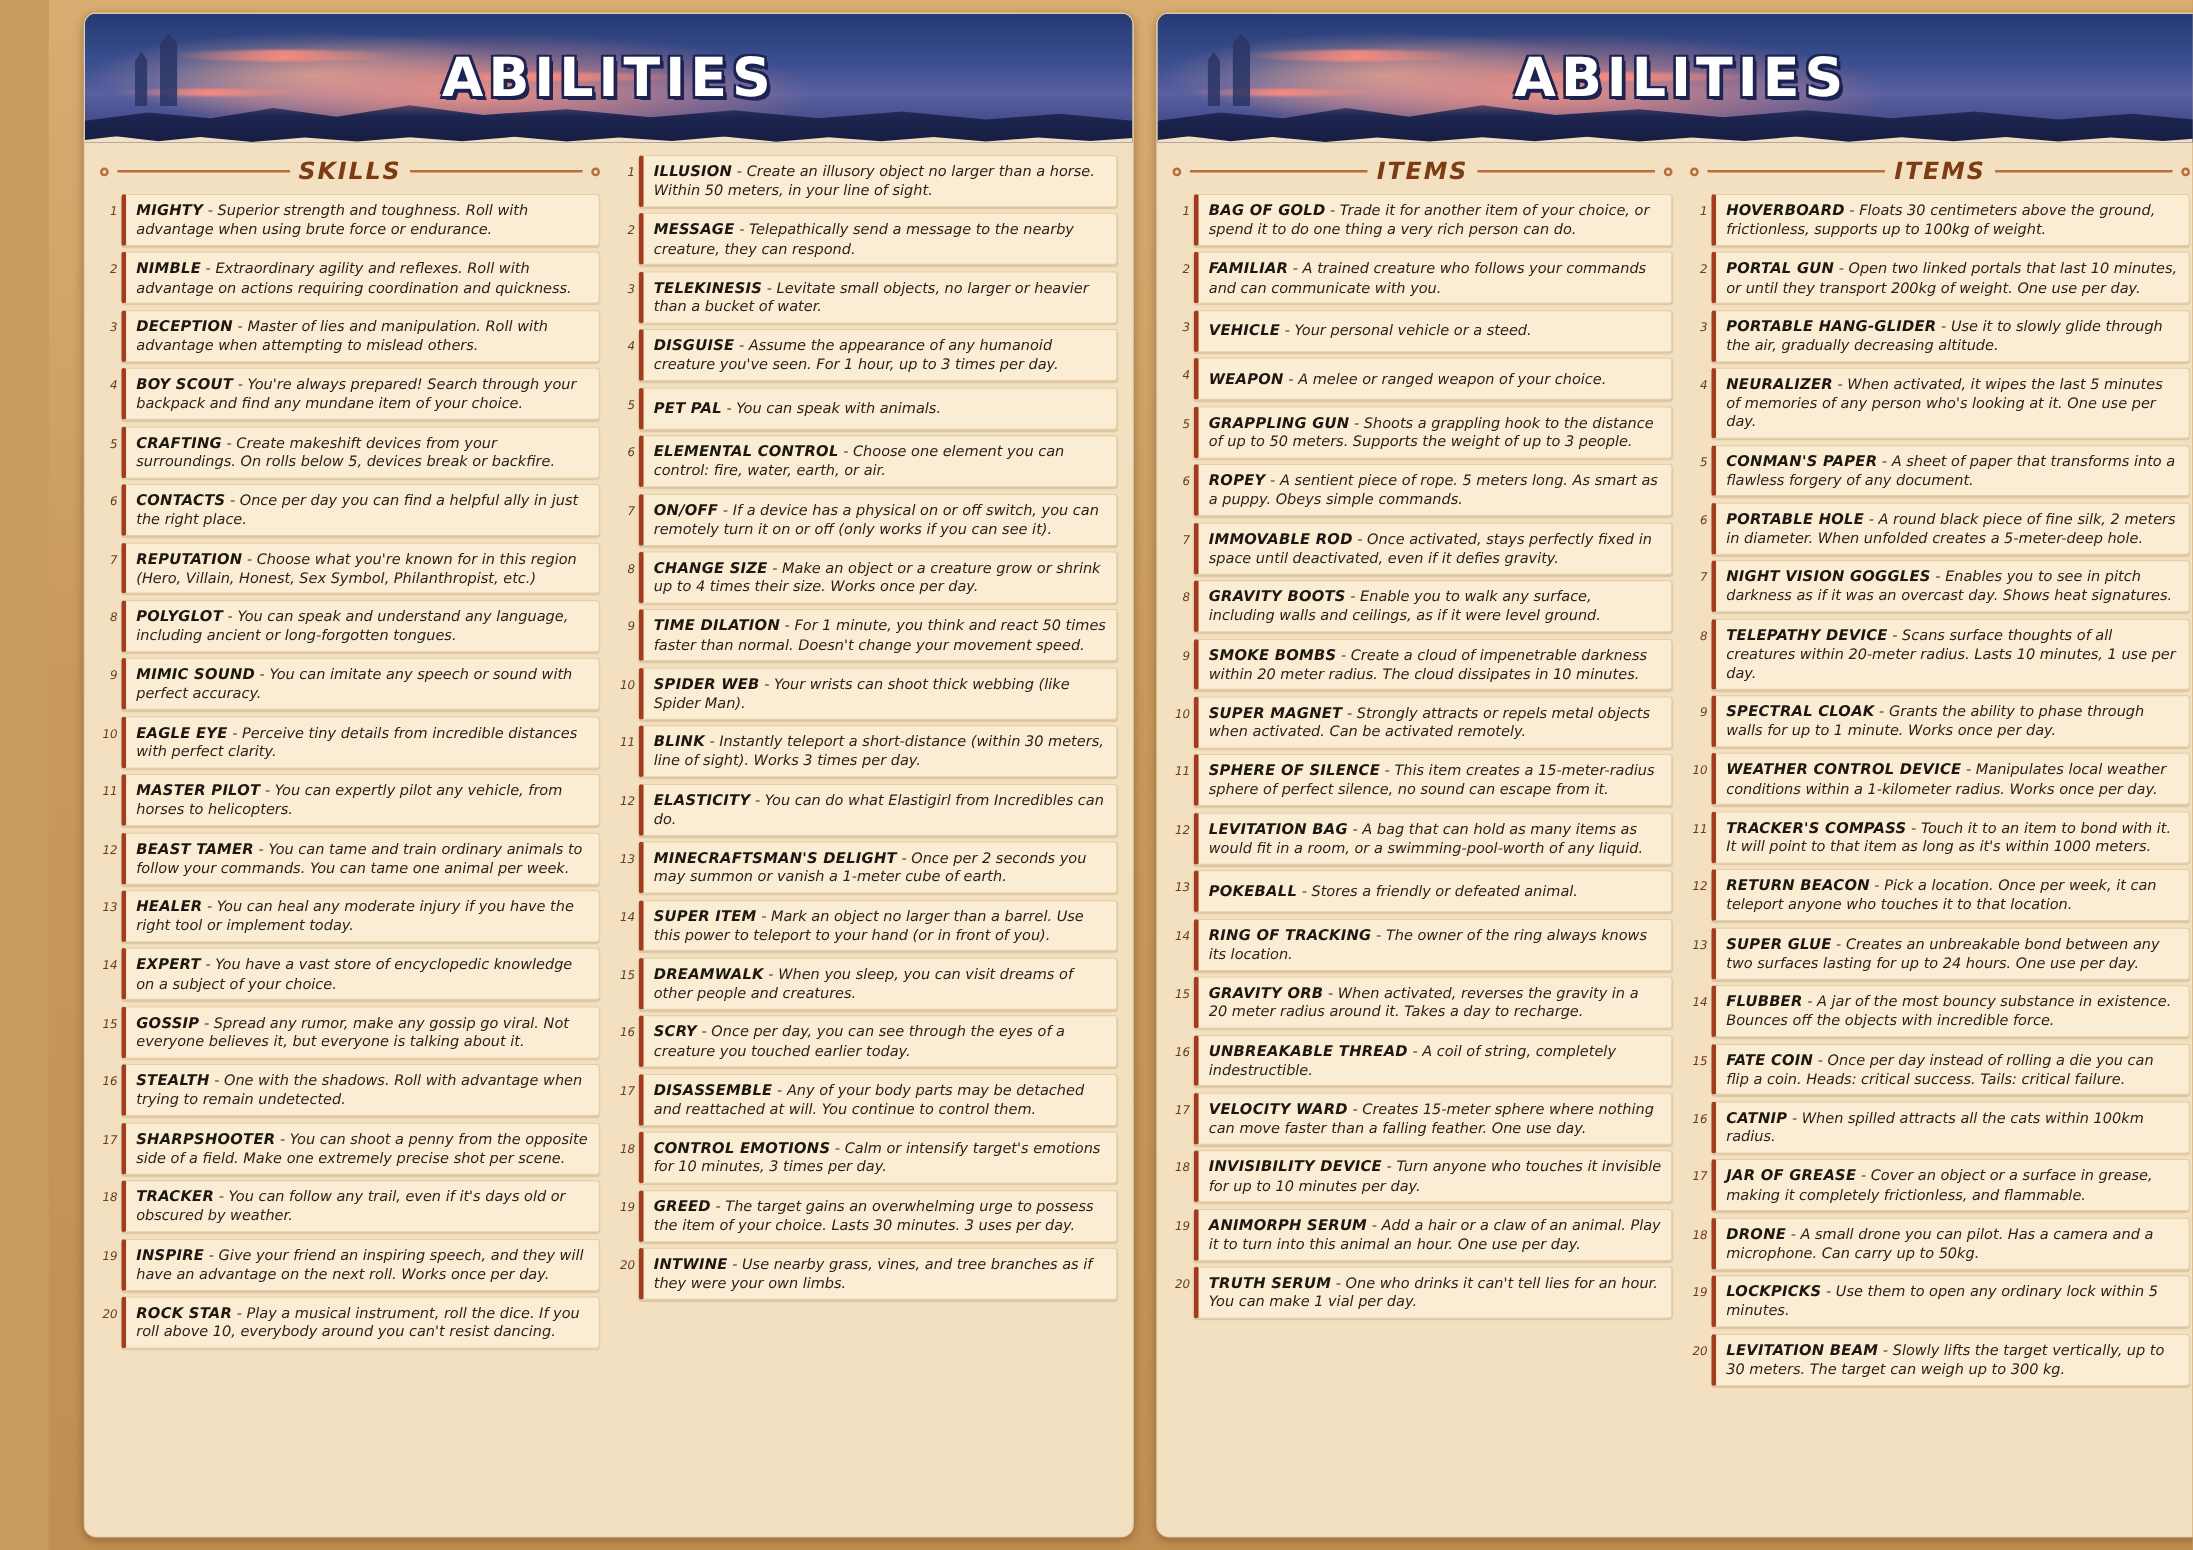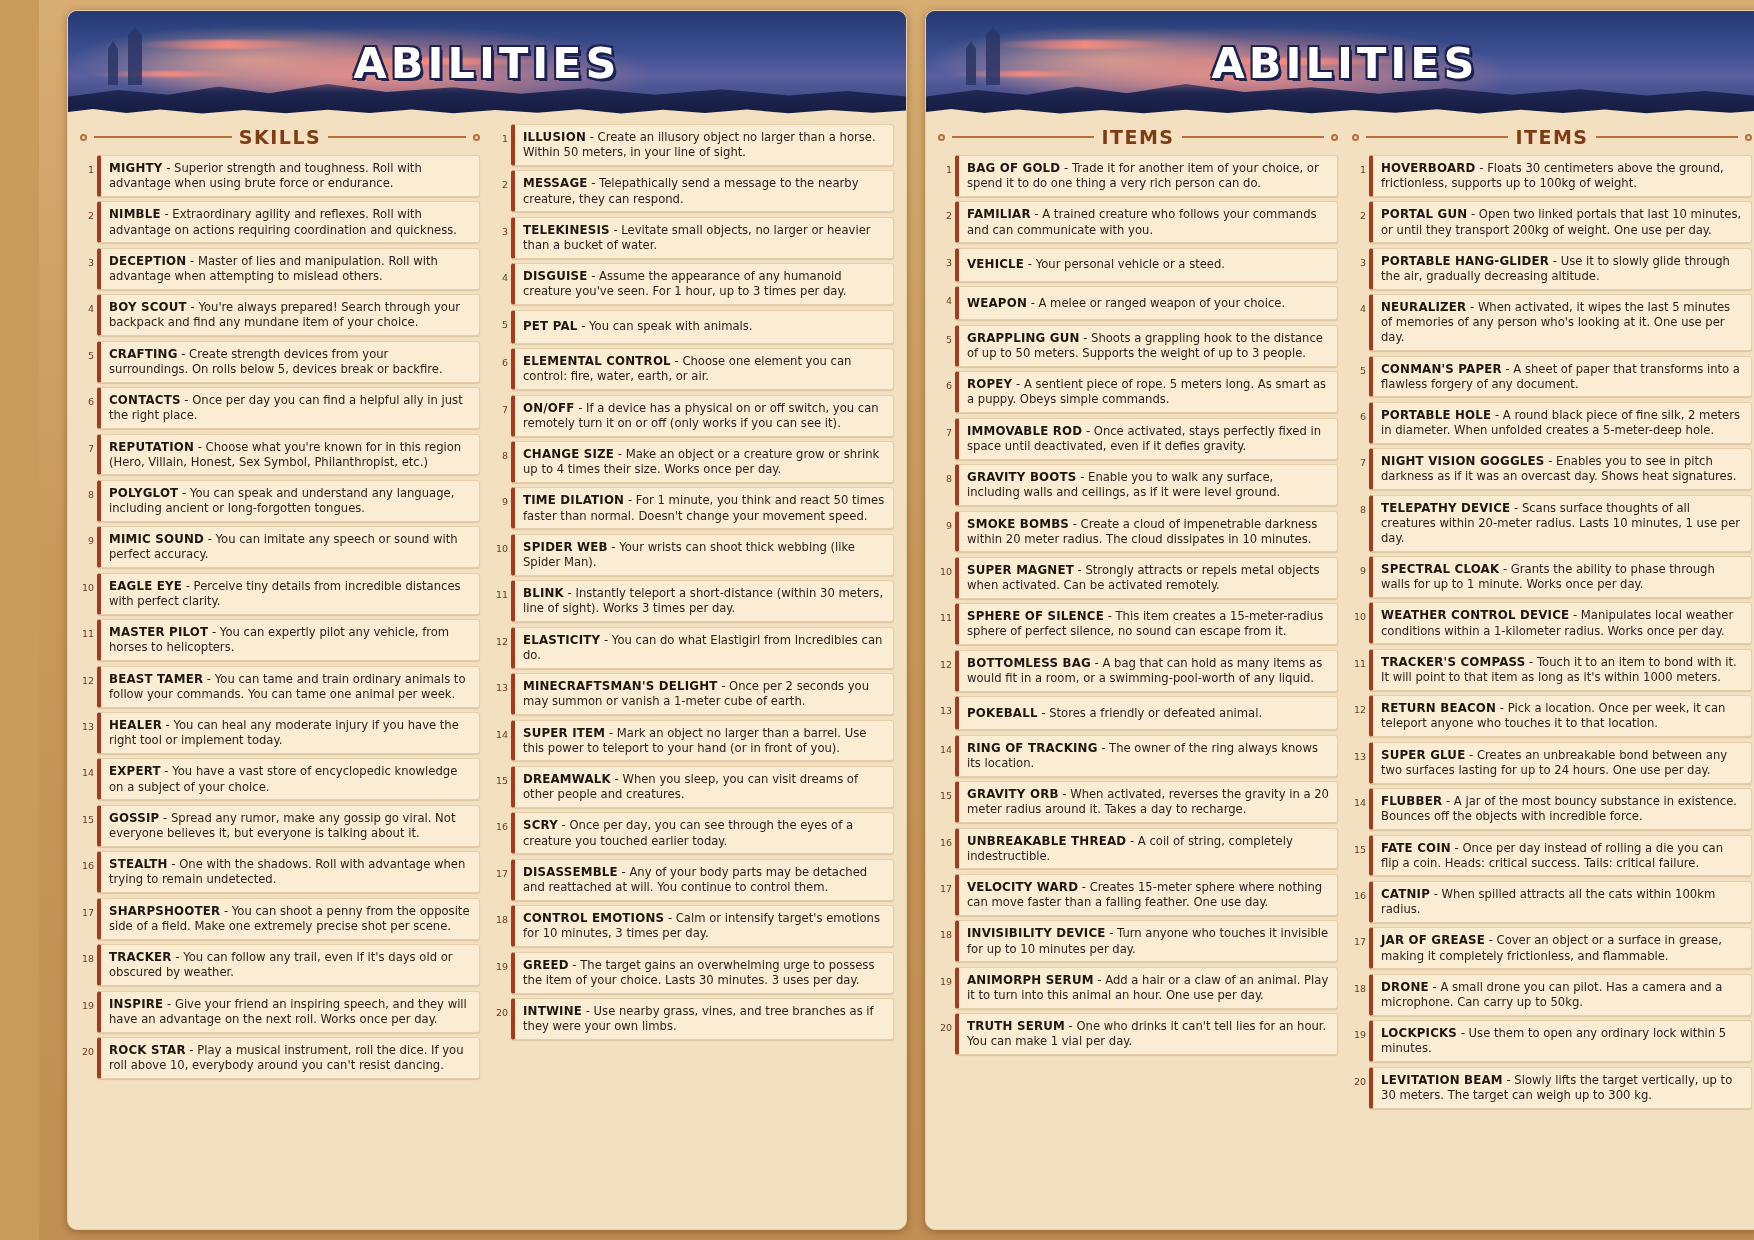--- a/index.html
+++ b/index.html
@@ -83,20 +83,21 @@
     background:#f2e0c0;
     clip-path: polygon(0 60%, 3% 30%, 7% 70%, 11% 35%, 16% 75%, 21% 40%, 26% 72%, 31% 38%, 36% 70%, 41% 34%, 46% 72%, 51% 40%, 56% 68%, 61% 32%, 66% 74%, 71% 38%, 76% 70%, 81% 36%, 86% 72%, 91% 40%, 96% 68%, 100% 44%, 100% 100%, 0 100%);
   }
   
   .columns {
     display: flex;
     gap: 14px;
     padding: 10px 12px 8px 12px;
     flex: 1 1 auto;
     min-height: 0;
+    font-style: italic;
   }
   .col { flex: 1 1 0; display:flex; flex-direction: column; min-width:0; }
   .col-head {
     display:flex; align-items:center; gap:7px;
     margin: 2px 0 7px 0;
     color:#8a3b17;
   }
   .col-head .line {
     flex: 1 1 auto; height: 2px;
     background: #b5703c;
@@ -200,21 +201,21 @@
           </div>
           <div class="entry">
             <div class="num">4</div>
             <div class="card">
               <p><span class="name">BOY SCOUT</span><span> - You're always prepared! Search through your backpack and find any mundane item of your choice.</span></p>
             </div>
           </div>
           <div class="entry">
             <div class="num">5</div>
             <div class="card">
-              <p><span class="name">CRAFTING</span><span> - Create strength devices from your surroundings. On rolls below 5, devices break or backfire.</span></p>
+              <p><span class="name">CRAFTING</span><span> - Create makeshift devices from your surroundings. On rolls below 5, devices break or backfire.</span></p>
             </div>
           </div>
           <div class="entry">
             <div class="num">6</div>
             <div class="card">
               <p><span class="name">CONTACTS</span><span> - Once per day you can find a helpful ally in just the right place.</span></p>
             </div>
           </div>
           <div class="entry">
             <div class="num">7</div>
@@ -507,21 +508,21 @@
           </div>
           <div class="entry">
             <div class="num">11</div>
             <div class="card">
               <p><span class="name">SPHERE OF SILENCE</span><span> - This item creates a 15-meter-radius sphere of perfect silence, no sound can escape from it.</span></p>
             </div>
           </div>
           <div class="entry">
             <div class="num">12</div>
             <div class="card">
-              <p><span class="name">BOTTOMLESS BAG</span><span> - A bag that can hold as many items as would fit in a room, or a swimming-pool-worth of any liquid.</span></p>
+              <p><span class="name">LEVITATION BAG</span><span> - A bag that can hold as many items as would fit in a room, or a swimming-pool-worth of any liquid.</span></p>
             </div>
           </div>
           <div class="entry">
             <div class="num">13</div>
             <div class="card">
               <p><span class="name">POKEBALL</span><span> - Stores a friendly or defeated animal.</span></p>
             </div>
           </div>
           <div class="entry">
             <div class="num">14</div>

